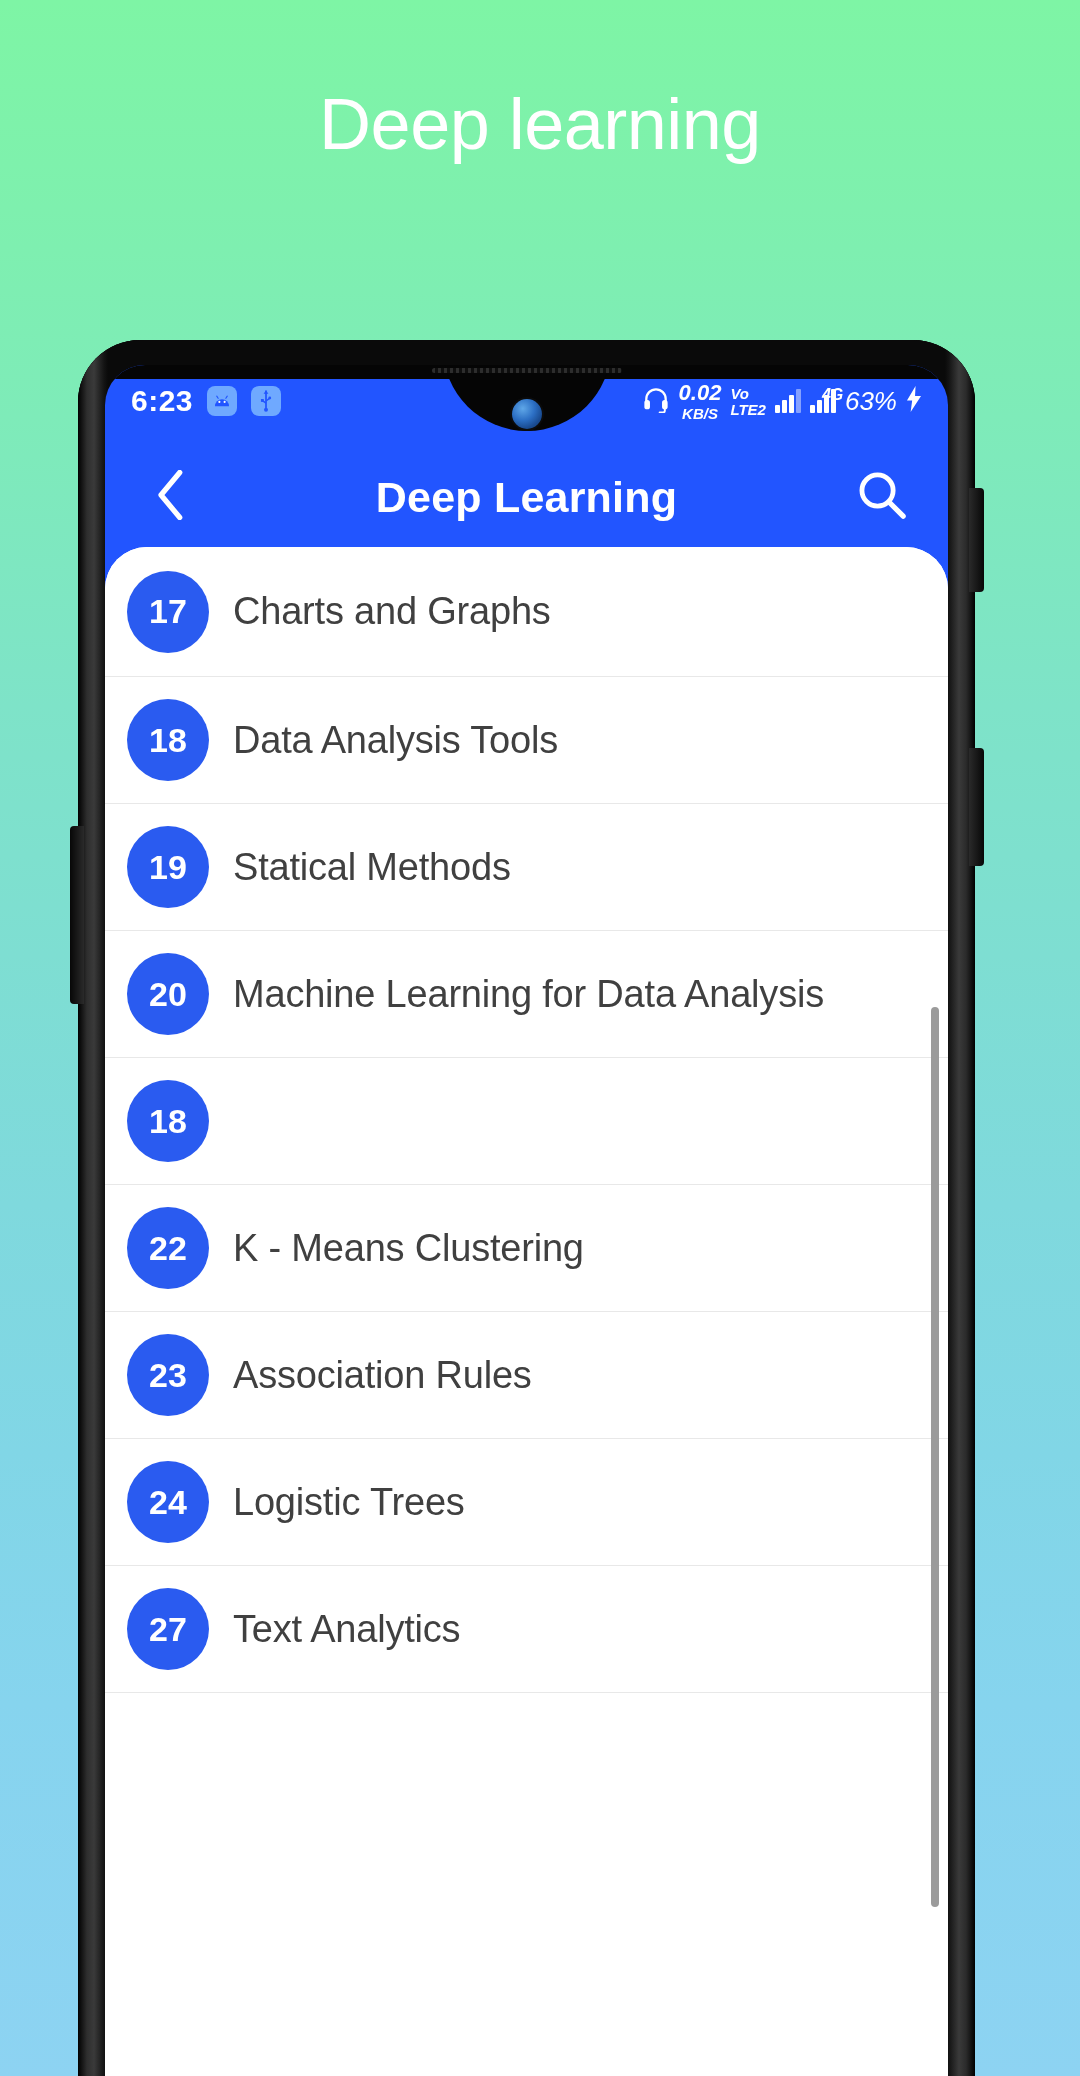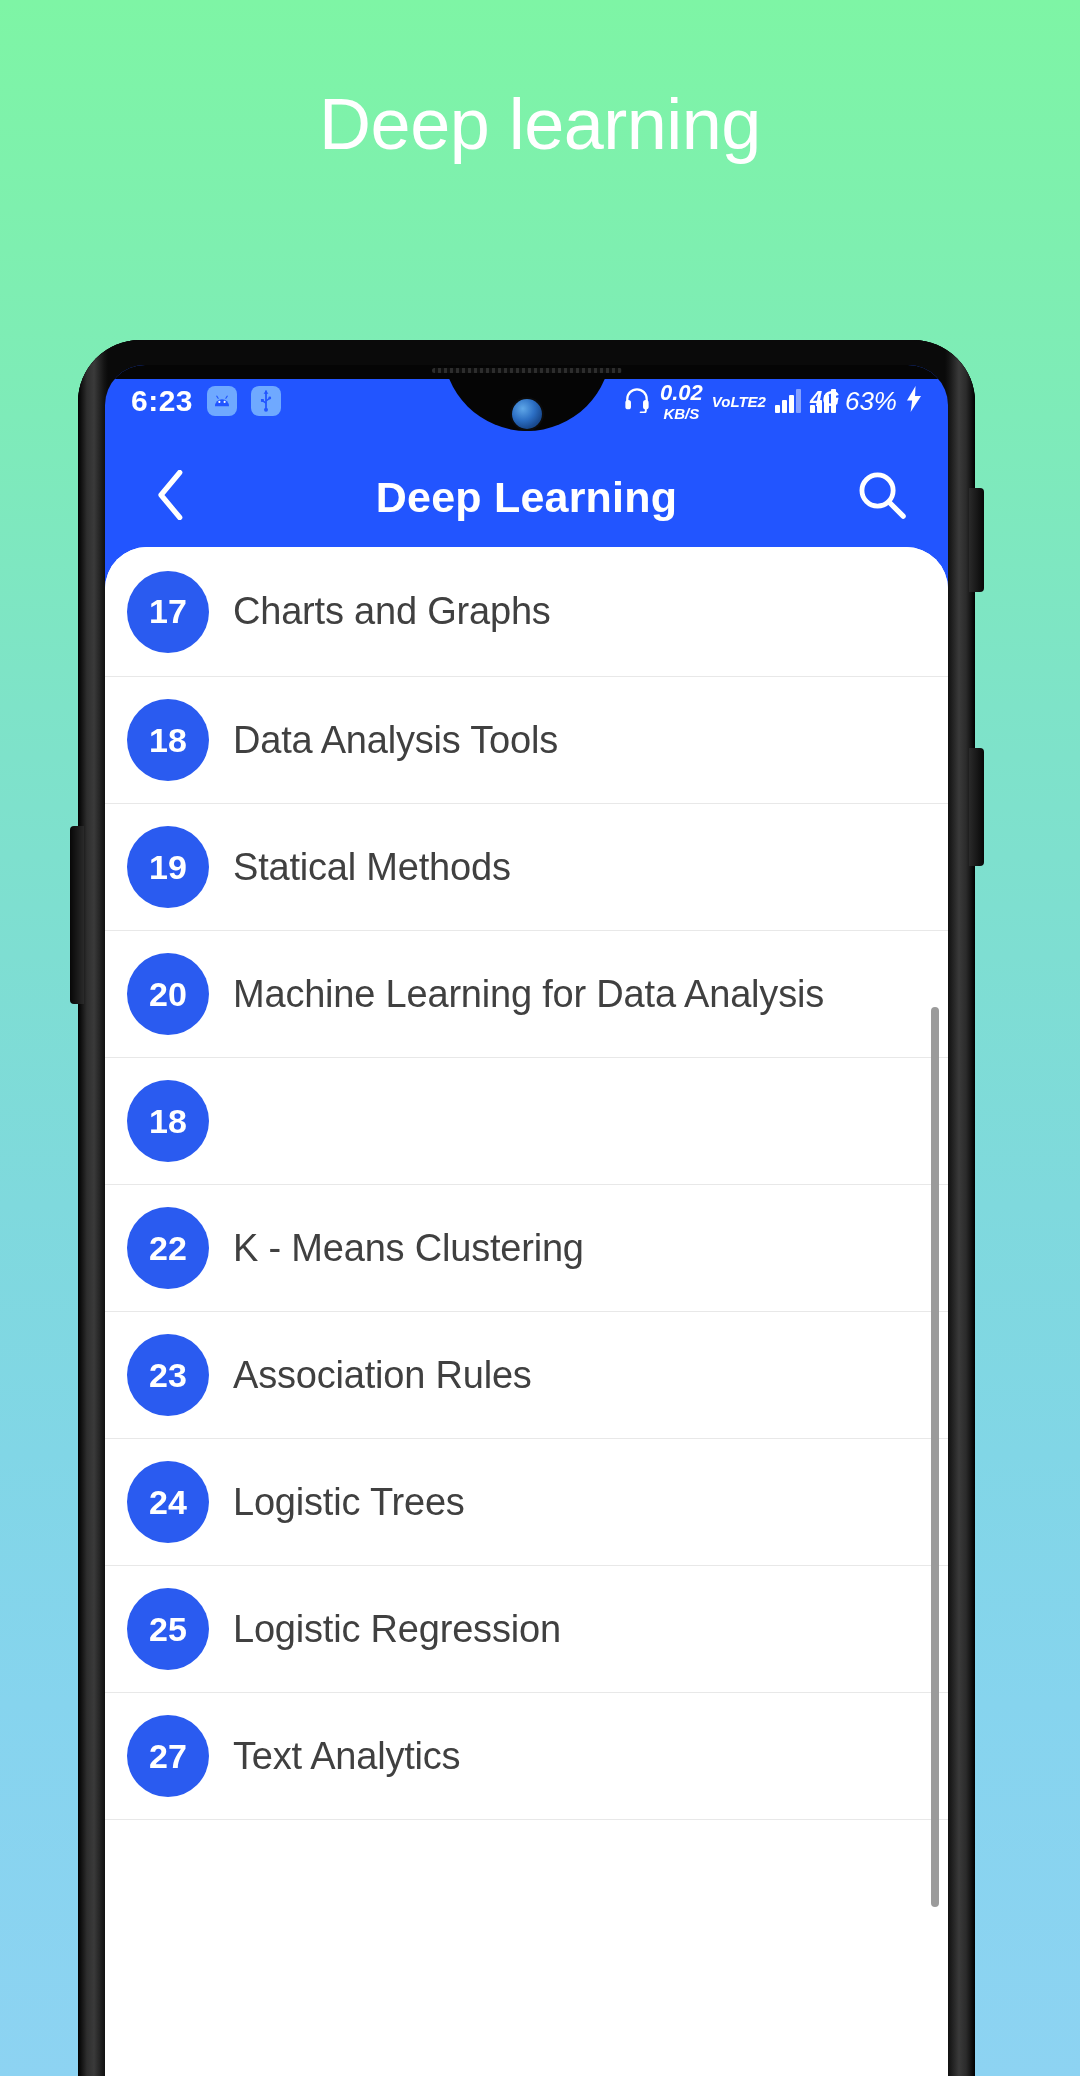--- a/index.html
+++ b/index.html
@@ -114,33 +114,33 @@
   .sb-chip{
     width:30px; height:30px; border-radius:8px;
     background:#6fa9ff;
     display:flex; align-items:center; justify-content:center;
   }
   .sb-chip svg{ display:block; }
   .sb-right{ display:flex; align-items:center; gap:9px;font-style:italic; }
   .sb-speed{ display:flex; flex-direction:column; align-items:center; line-height:1; }
   .sb-speed .v{ font-size:22px; font-weight:700; }
   .sb-speed .u{ font-size:15px; font-weight:700; margin-top:2px; }
-  .sb-volte{ display:flex; flex-direction:row; align-items:flex-end; line-height:1; }
+  .sb-volte{ display:flex; flex-direction:column; align-items:flex-start; line-height:1; }
   .sb-volte .a{ font-size:15px; font-weight:700; }
   .sb-volte .b{ font-size:15px; font-weight:700; margin-top:1px; }
   .sb-batt{ font-size:26px; font-weight:500; }
   .bars{ display:flex; align-items:flex-end; gap:2px; height:24px; }
   .bars i{ display:block; width:5px; background:#fff; border-radius:1px; }
   .bars i:nth-child(1){ height:8px; }
   .bars i:nth-child(2){ height:13px; }
   .bars i:nth-child(3){ height:18px; }
   .bars i:nth-child(4){ height:24px; }
   .bars.dim i:nth-child(4){ background:rgba(255,255,255,.45); }
   .net4g{ position:relative; display:flex; align-items:flex-end; }
-  .net4g .lbl{ font-size:22px; font-weight:700; position:absolute; top:-3px; left:0; }
+  .net4g .lbl{ font-size:16px; font-weight:700; position:absolute; top:-3px; left:12px; }
 
   
   .appbar{
     position:absolute; left:0; top:72px; width:100%; height:120px;
     display:flex; align-items:center; z-index:4;
     padding:0 34px;
   }
   .appbar-title{
     flex:1; text-align:center; color:#fff;
     font-size:43px; font-weight:700; letter-spacing:.2px;
@@ -332,24 +332,20 @@
           </div>
           <div class="list-item">
             <div class="badge">23</div>
             <div class="item-label">Association Rules</div>
           </div>
           <div class="list-item">
             <div class="badge">24</div>
             <div class="item-label">Logistic Trees</div>
           </div>
           <div class="list-item">
-            <div class="badge">25</div>
-            <div class="item-label">Logistic Regression</div>
-          </div>
-          <div class="list-item">
             <div class="badge">27</div>
             <div class="item-label">Text Analytics</div>
           </div>
         </div>
       <div class="scrollbar"></div>
     </div>
 
   </div>
 </div>
 

